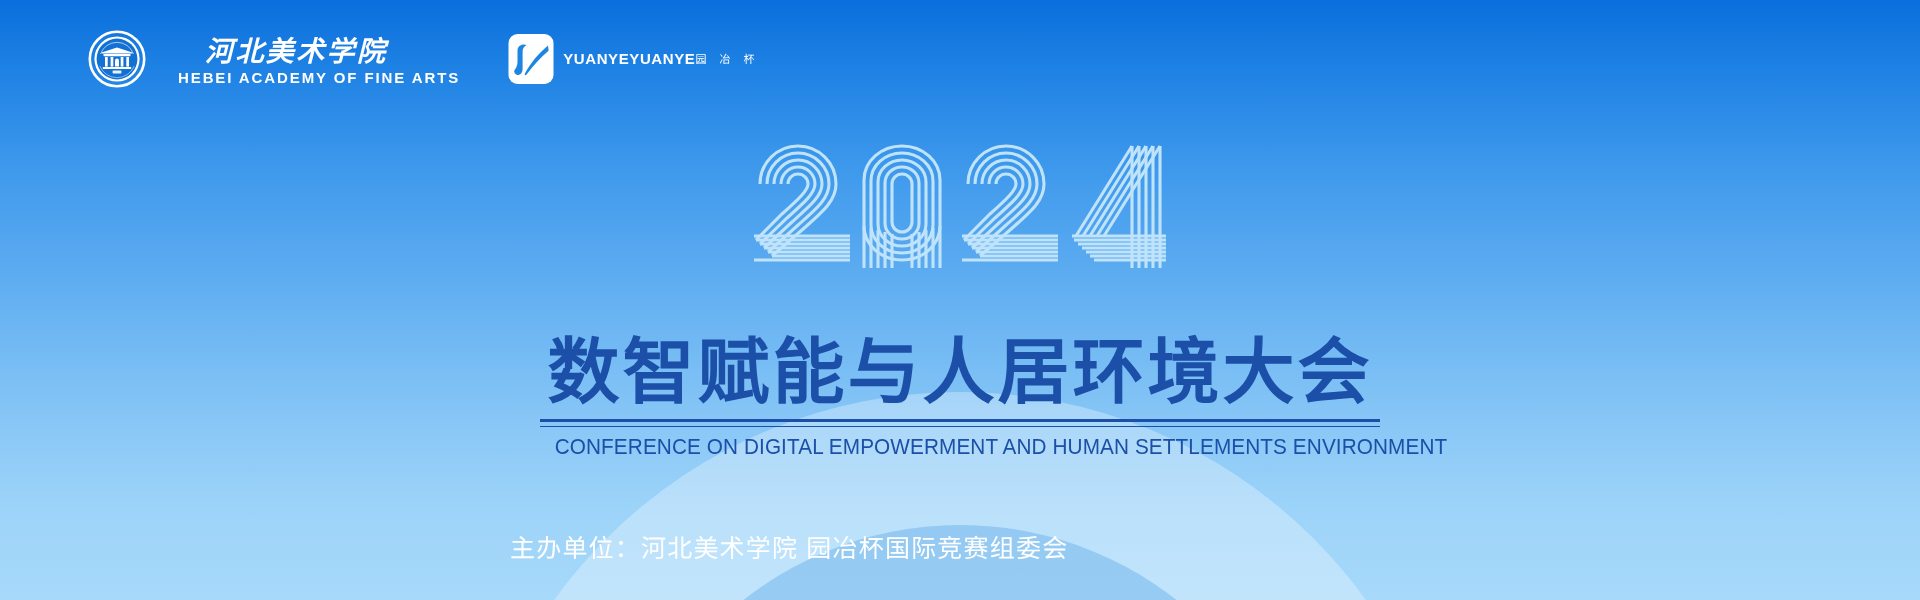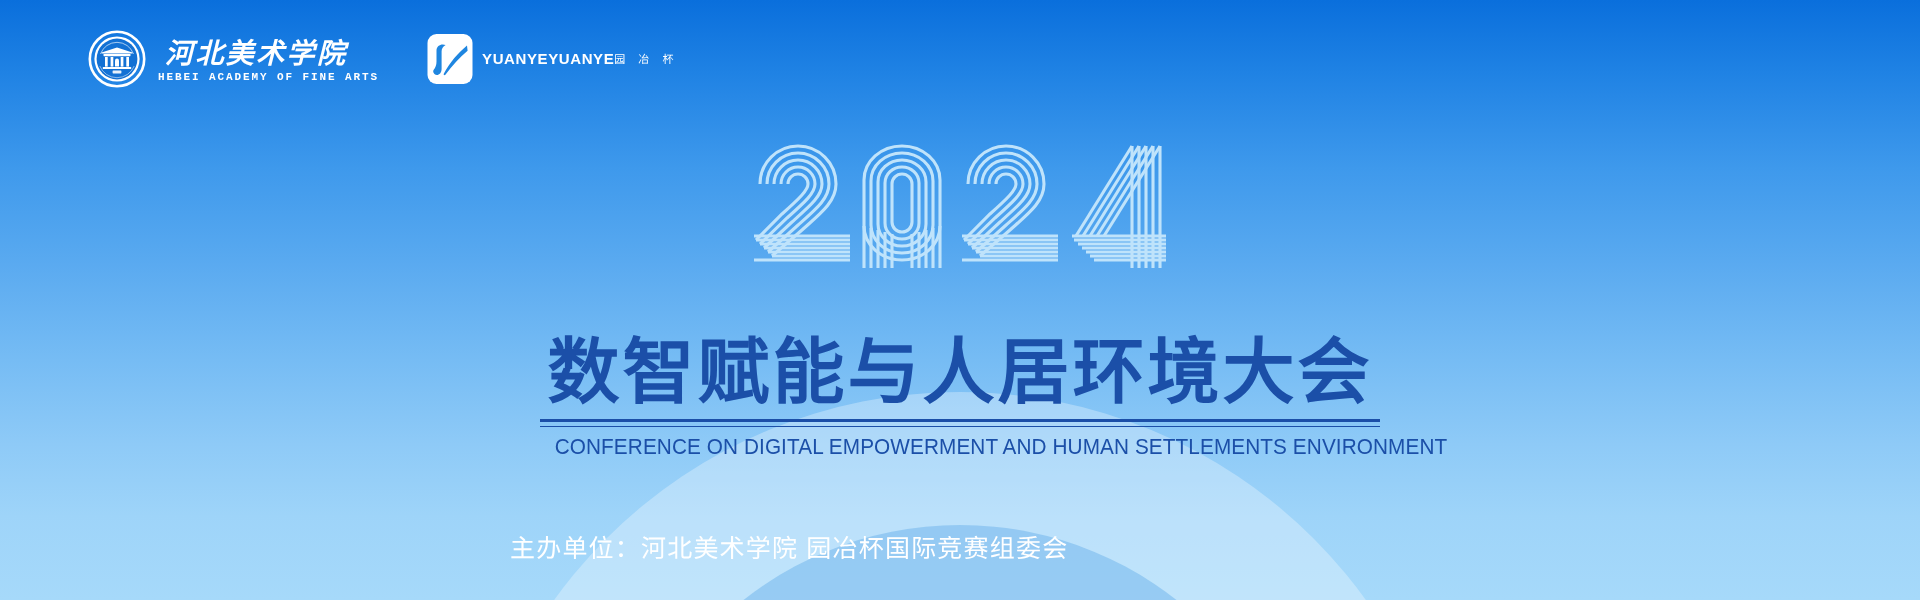--- a/index.html
+++ b/index.html
@@ -76,27 +76,28 @@
     flex-direction: column;
     align-items: center;
     justify-content: center;
     gap: 2px;
   }
   .hafa-cn {
     height: 34px;
     display: block;
   }
   .hafa-en {
-    font-family: Liberation Mono, monospace;
+    font-family: Liberation Sans, sans-serif;
     color: #ffffff;
-    font-size: 11px;
+    font-size: 15px;
     font-weight: 700;
     letter-spacing: 1.9px;
     white-space: nowrap;
     line-height: 1;
+    margin-left: 20px;
   }
 
   .logo-yuanye {
     display: flex;
     align-items: center;
     gap: 9px;
   }
   .yy-mark {
     width: 46px;
     height: 52px;

